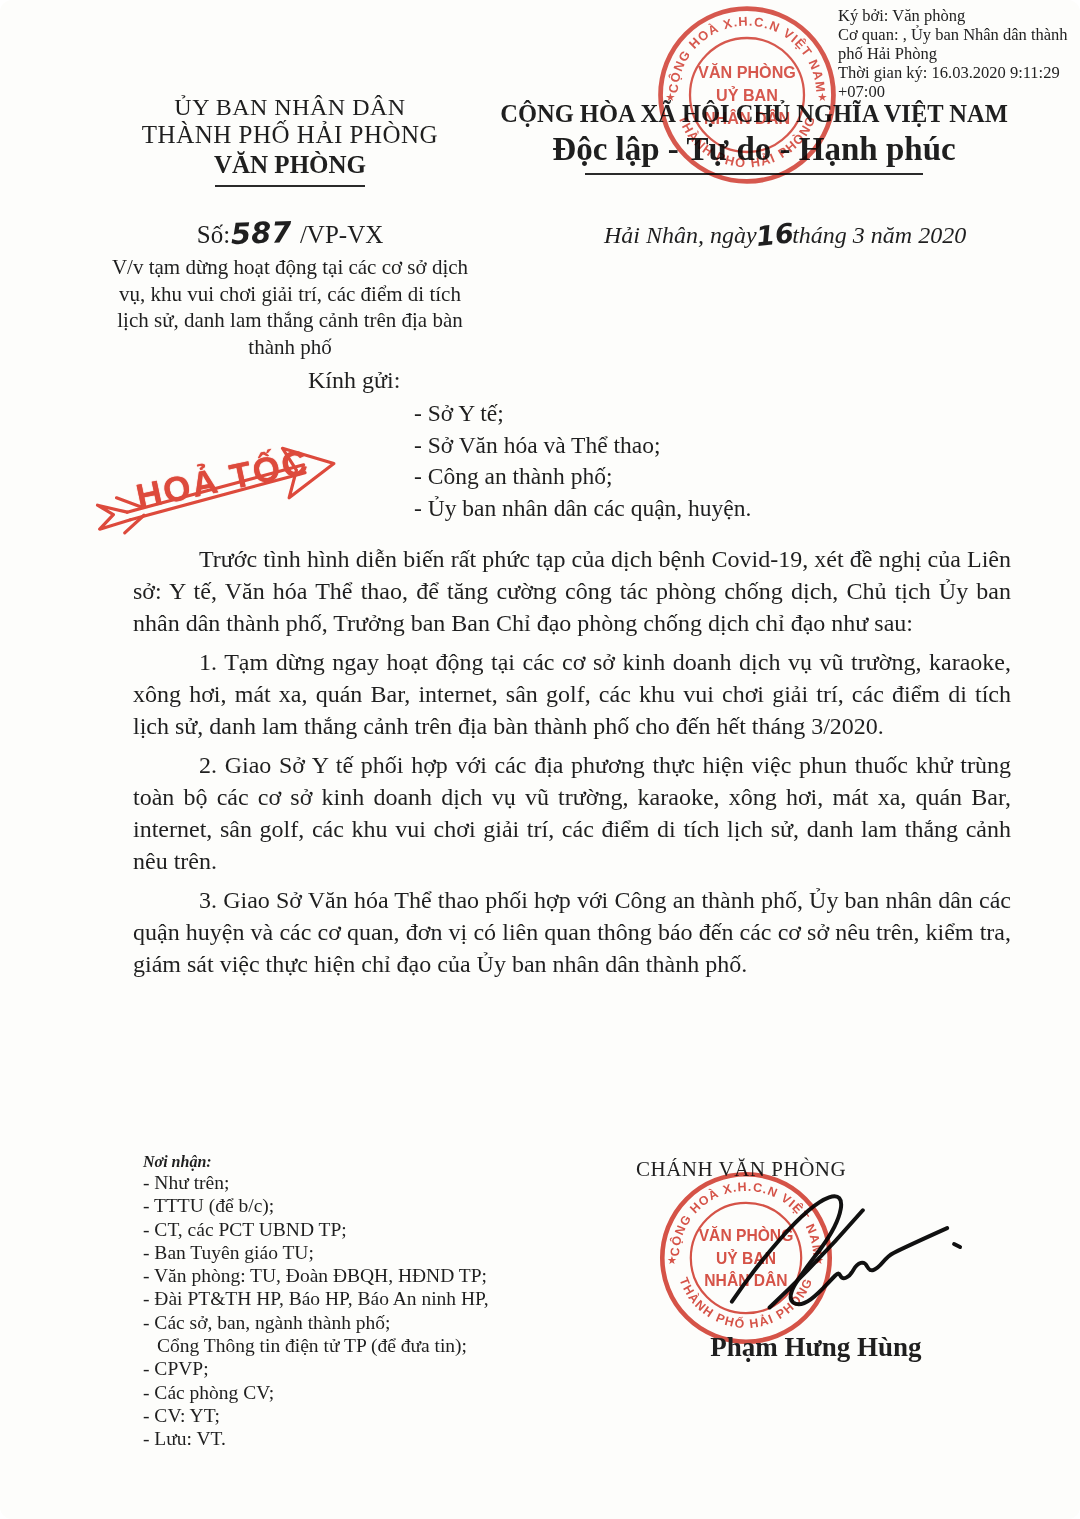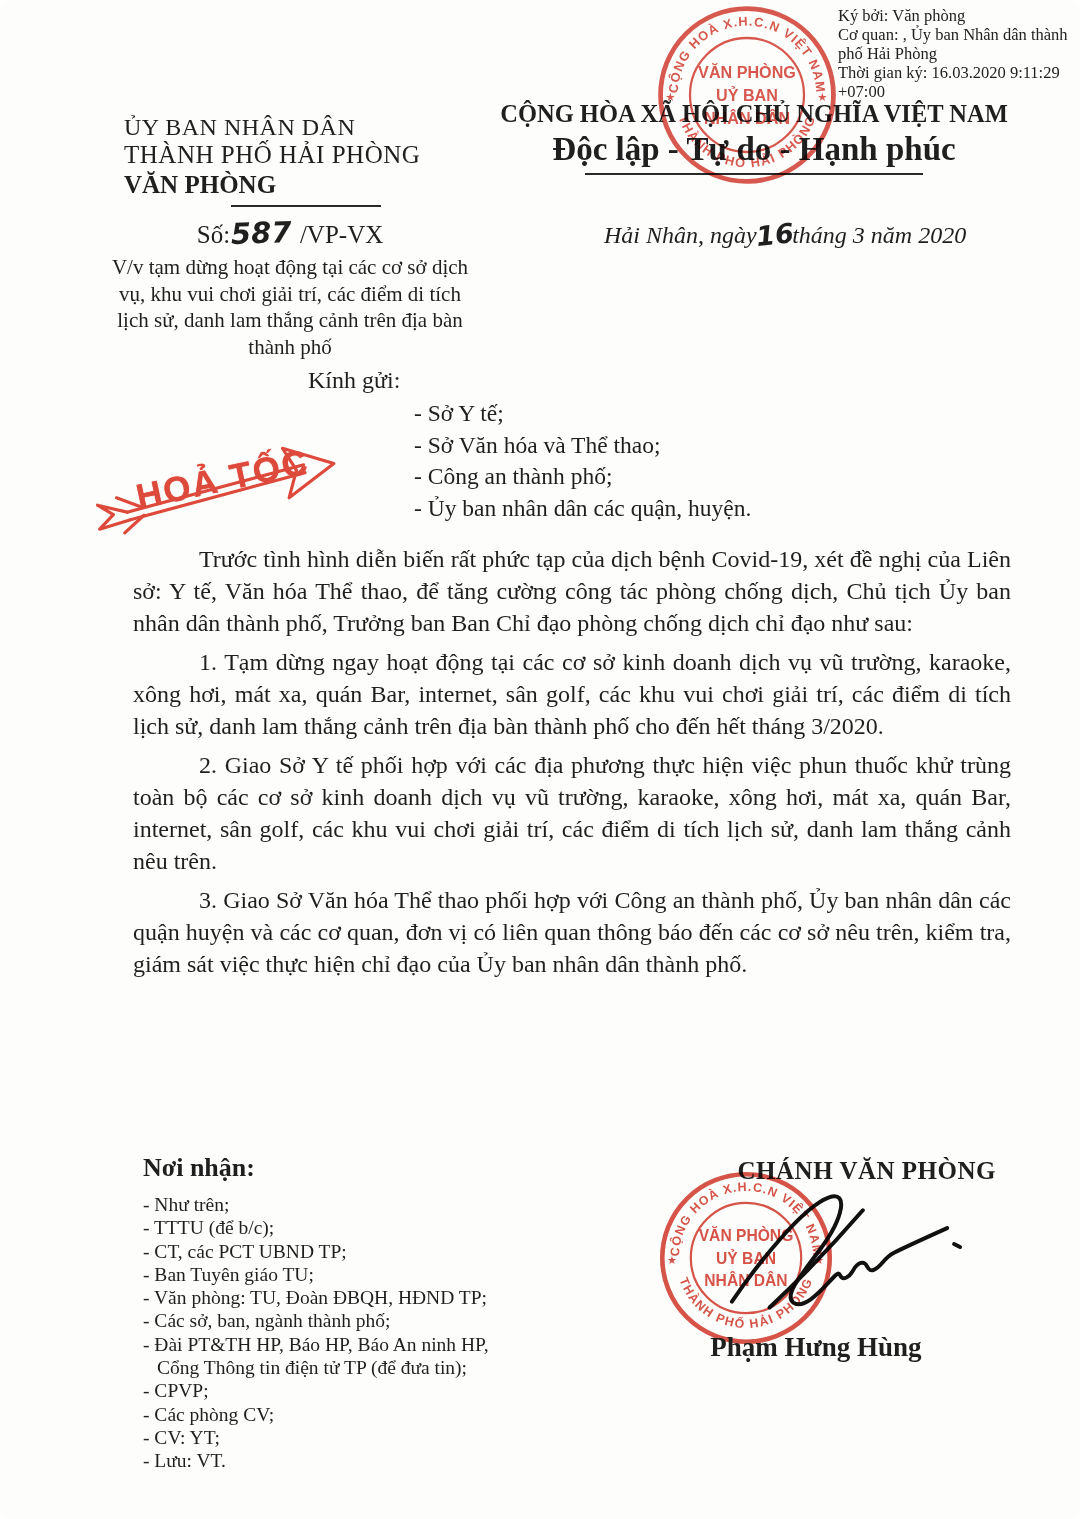--- a/index.html
+++ b/index.html
@@ -11,21 +11,21 @@
     color:#1f1f1f;
     overflow:hidden;
     border-radius:12px;
   }
   
   .sig-info{
     position:absolute;left:838px;top:6px;width:238px;
     font-size:16.5px;line-height:19px;color:#222;
   }
   
-  .hdr-left{position:absolute;left:124px;top:94px;width:364px;margin-top:20px;}
+  .hdr-left{position:absolute;left:108px;top:94px;width:364px;text-align:center;}
   .hdr-left .l1{font-size:24px;letter-spacing:.5px;}
   .hdr-left .l2{font-size:25px;letter-spacing:.5px;}
   .hdr-left .l3{font-size:25px;font-weight:bold;margin-top:2px;}
   .hdr-left .rule{width:150px;margin:6px auto 0;border-top:2px solid #2a2a2a;}
   .hdr-right{position:absolute;left:498px;top:100px;width:512px;text-align:center;z-index:1;}
   .hdr-right .l1{font-size:24.5px;font-weight:bold;}
   .hdr-right .l2{font-size:33px;font-weight:bold;margin-top:3px;}
   .hdr-right .rule{width:338px;margin:5px auto 0;border-top:2px solid #2a2a2a;}
   
   .doc-number{position:absolute;left:108px;top:216px;width:364px;text-align:center;font-size:25px;}
@@ -47,26 +47,26 @@
   .kinh-gui{position:absolute;left:308px;top:367px;font-size:24px;}
   .recipients{position:absolute;left:414px;top:398px;font-size:23.5px;line-height:31.5px;}
   
   .body-text{
     position:absolute;left:133px;top:543px;width:878px;
     font-size:24px;line-height:32px;text-align:justify;
   }
   .body-text p{margin:0 0 7px 0;text-indent:66px;}
   
   .noi-nhan{position:absolute;left:143px;top:1153px;width:420px;}
-  .noi-nhan .label{font-size:26px;font-weight:bold;margin-bottom:10px;}
+  .noi-nhan .label{font-size:16px;font-weight:bold;font-style:italic;margin-bottom:0;}
   .noi-nhan .item{font-size:19.5px;line-height:23.3px;}
   .noi-nhan .item.cont{padding-left:14px;}
   
-  .chanh{position:absolute;left:636px;top:1157px;width:360px;text-align:right;
-    font-size:25px;font-weight:bold;letter-spacing:.5px;z-index:1;}
+  .chanh{position:absolute;left:636px;top:1157px;width:360px;text-align:left;
+    font-size:21px;font-weight:normal;letter-spacing:.5px;z-index:1;}
   .signer-name{position:absolute;left:636px;top:1332px;width:360px;text-align:center;
     font-size:27px;font-weight:bold;z-index:4;}
   
   .stamp{position:absolute;pointer-events:none;mix-blend-mode:multiply;}
   .stamp-top{left:652px;top:0px;width:190px;height:190px;opacity:.82;z-index:3;}
   .seal-bottom{left:654px;top:1166px;width:184px;height:184px;opacity:.85;z-index:2;}
   .signature-svg{position:absolute;left:716px;top:1182px;width:248px;height:132px;z-index:3;mix-blend-mode:multiply;}
   .hoatoc{
     position:absolute;left:88px;top:434px;width:260px;height:104px;
     transform:rotate(-10deg);z-index:2;mix-blend-mode:multiply;opacity:.92;
@@ -166,22 +166,22 @@
     <p>3. Giao Sở Văn hóa Thể thao phối hợp với Công an thành phố, Ủy ban nhân dân các quận huyện và các cơ quan, đơn vị có liên quan thông báo đến các cơ sở nêu trên, kiểm tra, giám sát việc thực hiện chỉ đạo của Ủy ban nhân dân thành phố.</p>
   </div>
 
   <div class="noi-nhan">
     <div class="label">Nơi nhận:</div>
     <div class="item">- Như trên;</div>
     <div class="item">- TTTU (để b/c);</div>
     <div class="item">- CT, các PCT UBND TP;</div>
     <div class="item">- Ban Tuyên giáo TU;</div>
     <div class="item">- Văn phòng: TU, Đoàn ĐBQH, HĐND TP;</div>
+    <div class="item">- Đài PT&amp;TH HP, Báo HP, Báo An ninh HP,</div>
     <div class="item">- Các sở, ban, ngành thành phố;</div>
-    <div class="item">- Đài PT&amp;TH HP, Báo HP, Báo An ninh HP,</div>
     <div class="item cont">Cổng Thông tin điện tử TP (để đưa tin);</div>
     <div class="item">- CPVP;</div>
     <div class="item">- Các phòng CV;</div>
     <div class="item">- CV: YT;</div>
     <div class="item">- Lưu: VT.</div>
   </div>
 
   <div class="chanh">CHÁNH VĂN PHÒNG</div>
   <div class="signer-name">Phạm Hưng Hùng</div>
 

